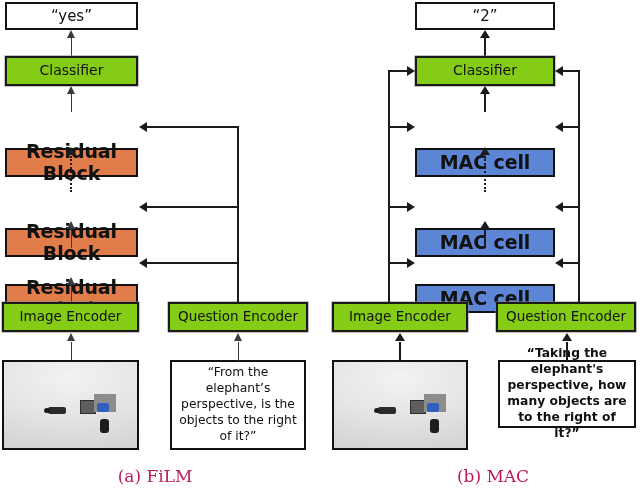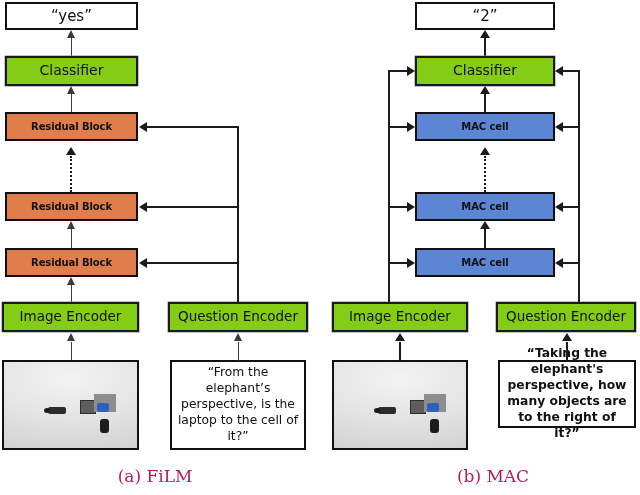--- a/index.html
+++ b/index.html
@@ -51,22 +51,23 @@
     font-weight: bold;
   }
   .lbl-answer {
     font-size: 15px;
     font-weight: normal;
   }
   .lbl-module {
     font-size: 14px;
   }
   .lbl-block {
-    font-size: 10px;
+    font-size: 19px;
     letter-spacing: -0.1px;
+    margin-top: 36px;
   }
   .lbl-encoder {
     font-size: 13.5px;
   }
   .lbl-question {
     font-size: 12.3px;
     padding: 3px 5px;
     line-height: 1.30;
     display: block;
     width: 100%;
@@ -184,21 +185,21 @@
     <div class="thumb" style="left:2px; top:360px; width:137px; height:90px;">
       <div class="obj" style="left:44px; top:45px; width:18px; height:7px; background:#2b2b2b; border-radius:2px;"></div>
       <div class="obj" style="left:40px; top:46px; width:6px; height:5px; background:#1a1a1a; border-radius:50%;"></div>
       <div class="obj" style="left:76px; top:38px; width:14px; height:12px; background:#5e5e5e; border:1px solid #2e2e2e;"></div>
       <div class="obj" style="left:90px; top:32px; width:22px; height:18px; background:#8d8d8d;"></div>
       <div class="obj" style="left:93px; top:41px; width:12px; height:9px; background:#2f5fbf; border-radius:2px;"></div>
       <div class="obj" style="left:96px; top:57px; width:9px; height:14px; background:#1c1c1c; border-radius:3px;"></div>
     </div>
 
     <div class="box box-white qwrap" style="left:170px; top:360px; width:136px; height:90px;">
-      <span class="lbl-question">“From the elephant’s perspective, is the laptop to the cell of it?”</span>
+      <span class="lbl-question">“From the elephant’s perspective, is the objects to the right of it?”</span>
     </div>
 
     <div class="vline thin" style="left:237.5px; top:342px; width:1.6px; height:19px;"></div>
     <div class="arrow arrow-up thin" style="left:233.5px; top:333px;"></div>
 
     <div class="box box-gray lbl-encoder" style="left:168px; top:302px; width:140px; height:30px;">
       <span>Question Encoder</span>
     </div>
 
     <div class="vline" style="left:237px; top:141px; height:162px;"></div>

